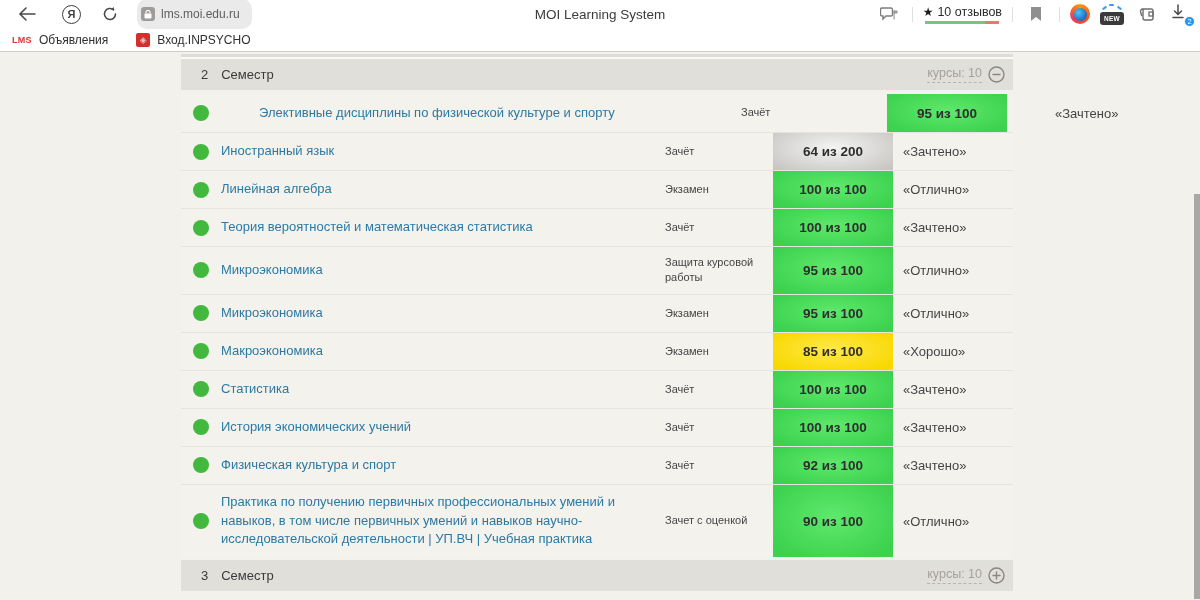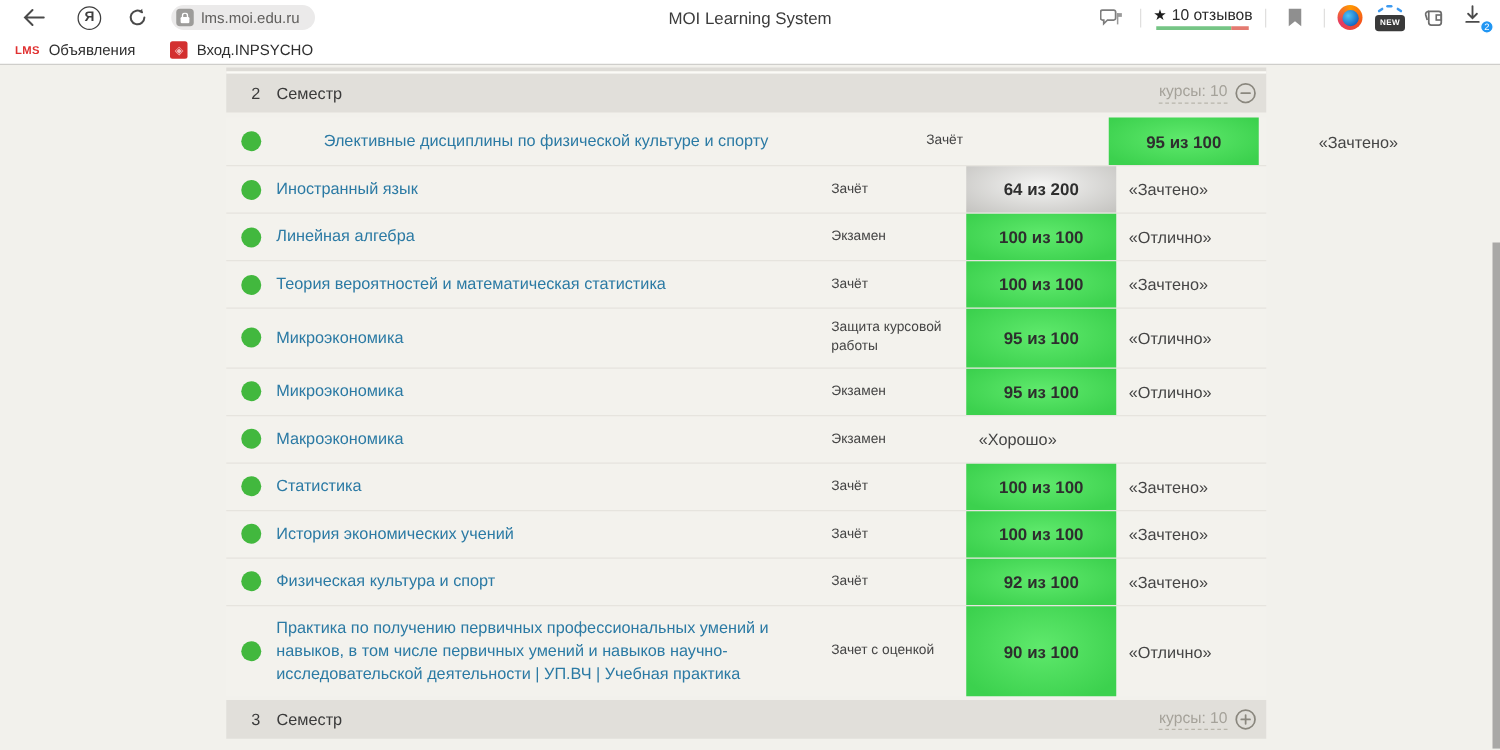--- a/index.html
+++ b/index.html
@@ -7,21 +7,21 @@
   body { font-family:"Liberation Sans", sans-serif; background:#f2f1ec; position:relative; }
 
   
   .toolbar { height:28px; background:#ffffff; display:flex; align-items:center; position:relative; padding-left:10px; }
   .tb-btn { width:26px; height:24px; display:flex; align-items:center; justify-content:center; color:#4a4a4a; cursor:pointer; }
   .back-arrow { font-size:17px; margin-left:4px; }
   .ya-logo { width:19px; height:19px; border:1.8px solid #3f3f3f; border-radius:50%;
              display:flex; align-items:center; justify-content:center;
              font-size:11px; font-weight:bold; color:#3f3f3f; margin-left:22px; }
   .refresh { margin-left:16px; }
-  .url-pill { margin-left:14px; height:20px; background:#ebeaea; border-radius:10px;
+  .url-pill { margin-left:14px; height:30px; background:#ebeaea; border-radius:10px;
               display:flex; align-items:center; padding:0 12px 0 4px; gap:6px; }
   .lock-box { width:14px; height:14px; border-radius:3px; background:#9d9c9a; display:flex; align-items:center; justify-content:center; }
   .url-text { font-size:12px; color:#5f5e5c; }
   .page-title { position:absolute; left:0; right:0; text-align:center; font-size:13.5px; color:#3c3c3c; pointer-events:none; }
   .tb-right { position:absolute; right:8px; top:0; height:28px; display:flex; align-items:center; gap:10px; }
   .vdiv { width:1px; height:15px; background:#e0dfde; }
   .reviews { display:flex; flex-direction:column; align-items:center; cursor:pointer; }
   .reviews-top { display:flex; align-items:center; gap:4px; font-size:12.5px; color:#2b2b2b; }
   .reviews-top .star { font-size:12px; color:#1c1c1c; }
   .reviews-bar { width:74px; height:3px; margin-top:2px; display:flex; }
@@ -272,20 +272,23 @@
           <div class="cell-grade">«Отлично»</div>
         </div>
         <div class="row">
           <div class="cell-dot">
             <span class="dot"></span>
           </div>
           <div class="cell-course">
             <a class="course-link">Макроэкономика</a>
           </div>
           <div class="cell-exam">Экзамен</div>
+          <div class="cell-score">
+            <div class="score-box score-yellow">85 из 100</div>
+          </div>
           <div class="cell-grade">«Хорошо»</div>
         </div>
         <div class="row">
           <div class="cell-dot">
             <span class="dot"></span>
           </div>
           <div class="cell-course">
             <a class="course-link">Статистика</a>
           </div>
           <div class="cell-exam">Зачёт</div>

